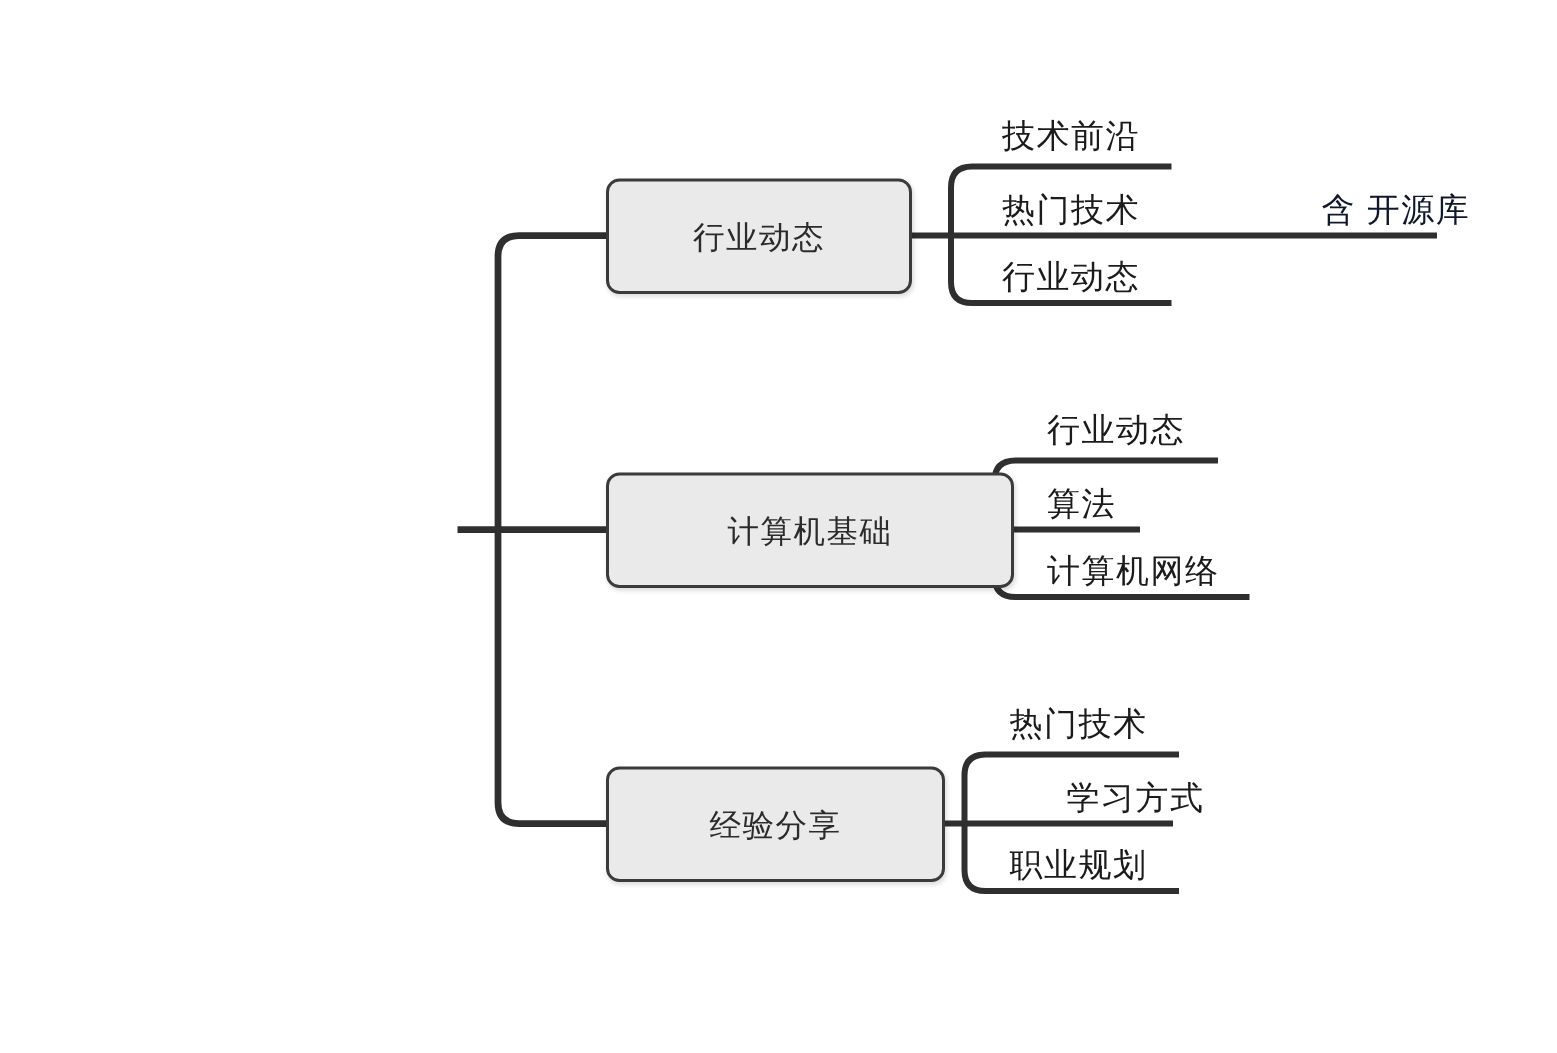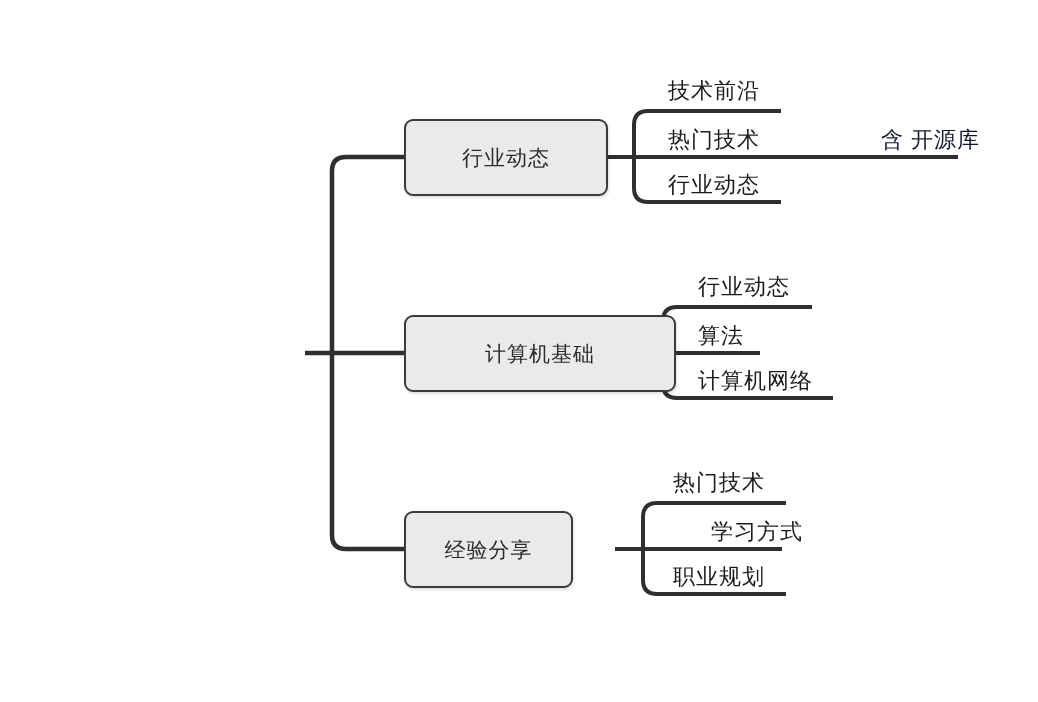--- a/index.html
+++ b/index.html
@@ -112,20 +112,20 @@
   <div class="leaf-ext" style="left:845px; top:129px;">含 开源库</div>
   <div class="leaf-label" style="left:668px; top:174px;">行业动态</div>
 
   <div class="node branch-node" style="left:404px; top:315px; width:272px; height:77px;">
     <span>计算机基础</span>
   </div>
   <div class="leaf-label" style="left:698px; top:276px;">行业动态</div>
   <div class="leaf-label" style="left:698px; top:325px;">算法</div>
   <div class="leaf-label" style="left:698px; top:370px;">计算机网络</div>
 
-  <div class="node branch-node" style="left:404px; top:511px; width:169px; height:77px;">
+  <div class="node branch-node" style="left:404px; top:511px; width:226px; height:77px;">
     <span>经验分享</span>
   </div>
   <div class="leaf-label" style="left:673px; top:472px;">热门技术</div>
   <div class="leaf-label" style="left:673px; top:521px;margin-left:38px;">学习方式</div>
   <div class="leaf-label" style="left:673px; top:566px;">职业规划</div>
 
 </div>
 
 </body></html>

